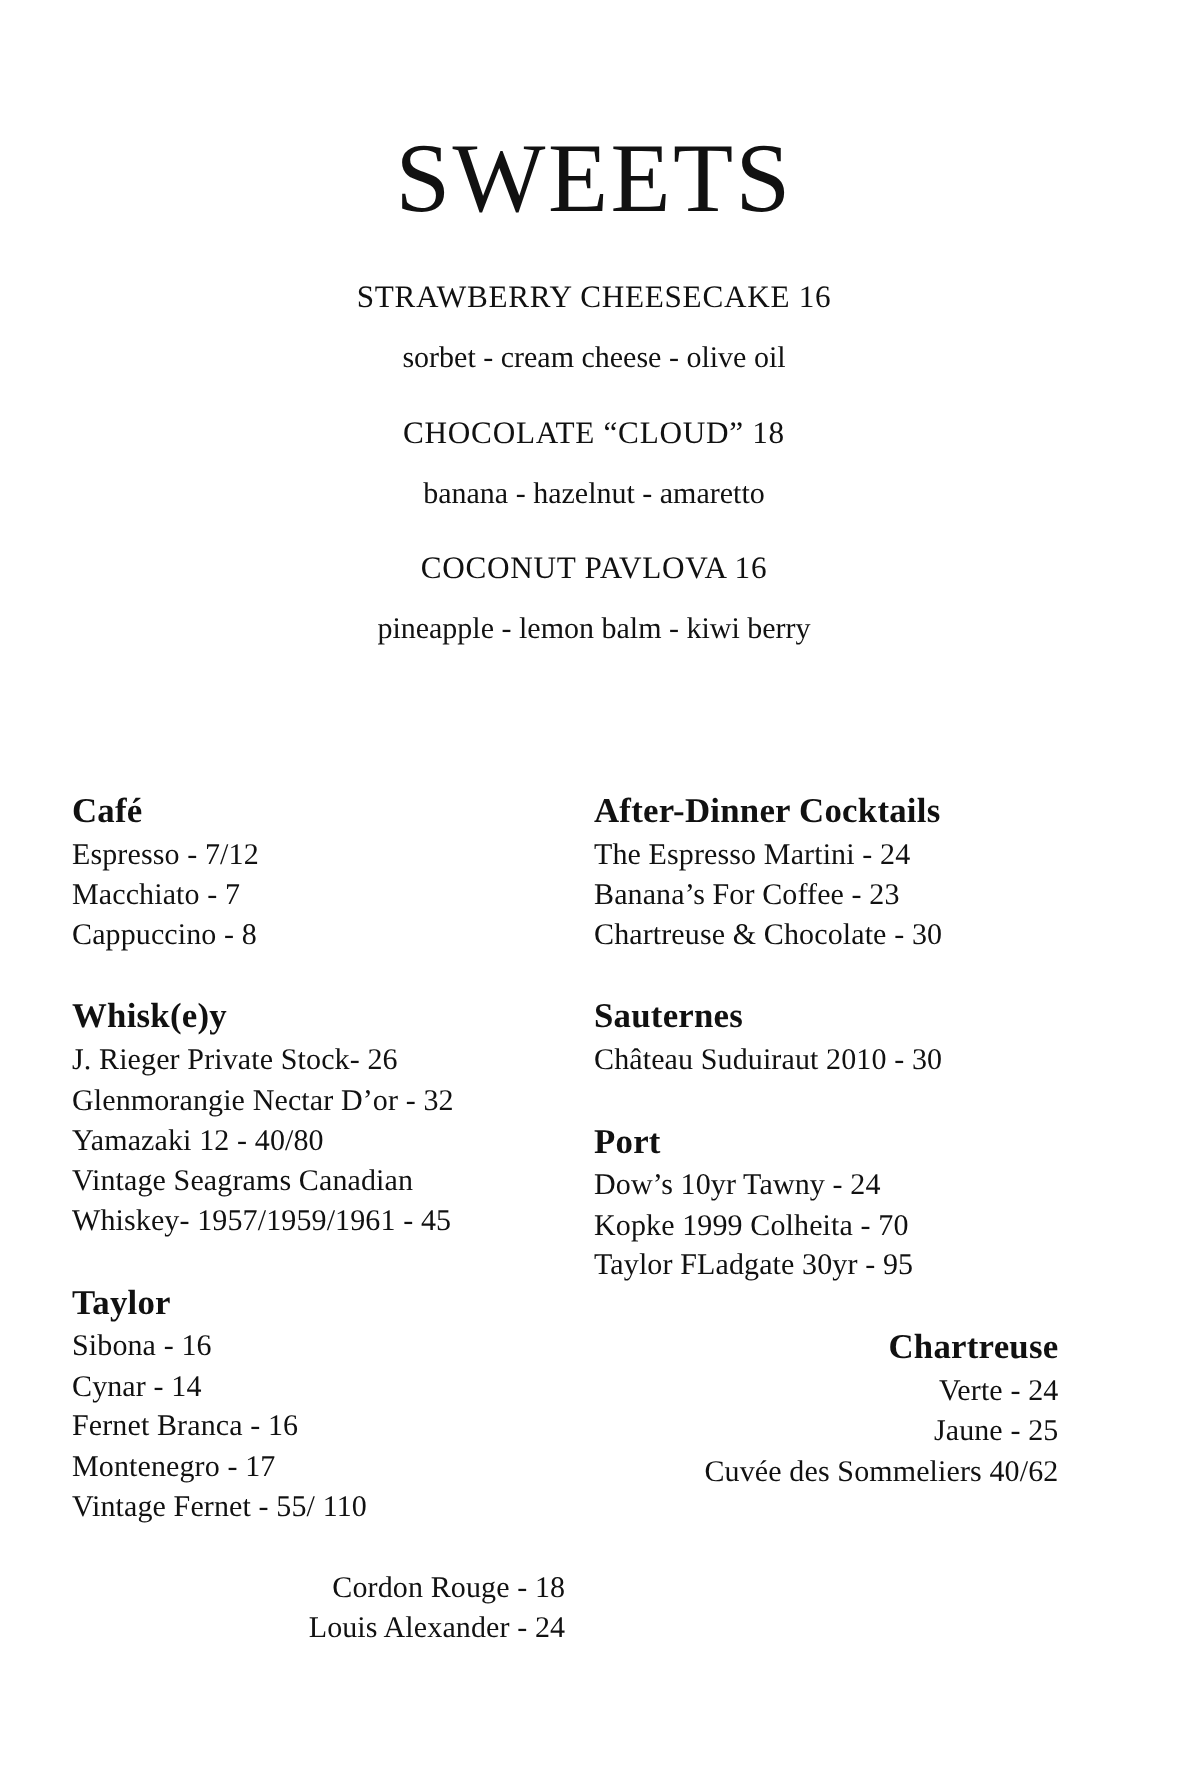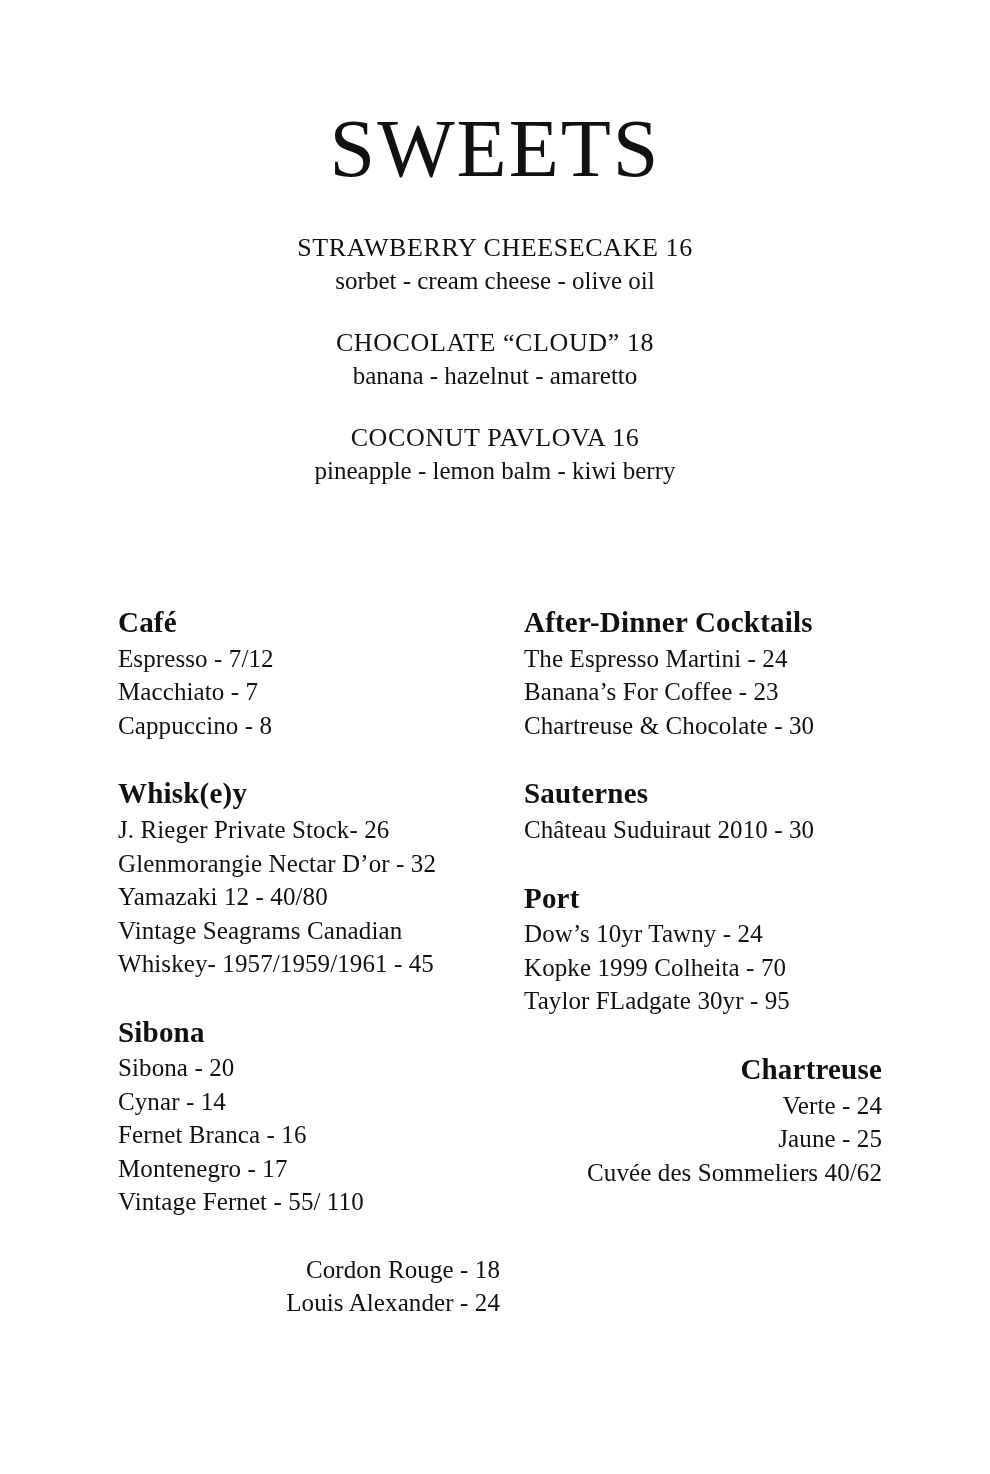--- a/index.html
+++ b/index.html
@@ -46,28 +46,28 @@
   }
   .dessert:last-child { margin-bottom: 0; }
   .dessert-name {
     font-size: 26px;
     letter-spacing: 0.6px;
     line-height: 1.25;
   }
   .dessert-desc {
     font-size: 25px;
     line-height: 1.3;
-    margin-top: 0;
+    margin-top: 18px;
   }
 
   
   .columns {
     display: flex;
     margin-top: 118px;
-    padding-left: 118px;
+    padding-left: 60px;
     padding-right: 108px;
     box-sizing: border-box;
   }
   .col {
     width: 50%;
     box-sizing: border-box;
   }
   .col-right {
     padding-left: 24px;
   }
@@ -130,22 +130,22 @@
       <div class="section">
         <div class="section-title">Whisk(e)y</div>
         <div class="section-item">J. Rieger Private Stock- 26</div>
         <div class="section-item">Glenmorangie Nectar D’or - 32</div>
         <div class="section-item">Yamazaki 12  - 40/80</div>
         <div class="section-item">Vintage Seagrams Canadian</div>
         <div class="section-item">Whiskey- 1957/1959/1961 - 45</div>
       </div>
 
       <div class="section">
-        <div class="section-title">Sibona</div>
-        <div class="section-item">Sibona - 20</div>
+        <div class="section-title">Taylor</div>
+        <div class="section-item">Sibona - 16</div>
         <div class="section-item">Cynar - 14</div>
         <div class="section-item">Fernet Branca - 16</div>
         <div class="section-item">Montenegro - 17</div>
         <div class="section-item">Vintage Fernet - 55/ 110</div>
       </div>
 
       <div class="section">
         <div class="section-item">Cordon Rouge - 18</div>
         <div class="section-item">Louis Alexander - 24</div>
       </div>

